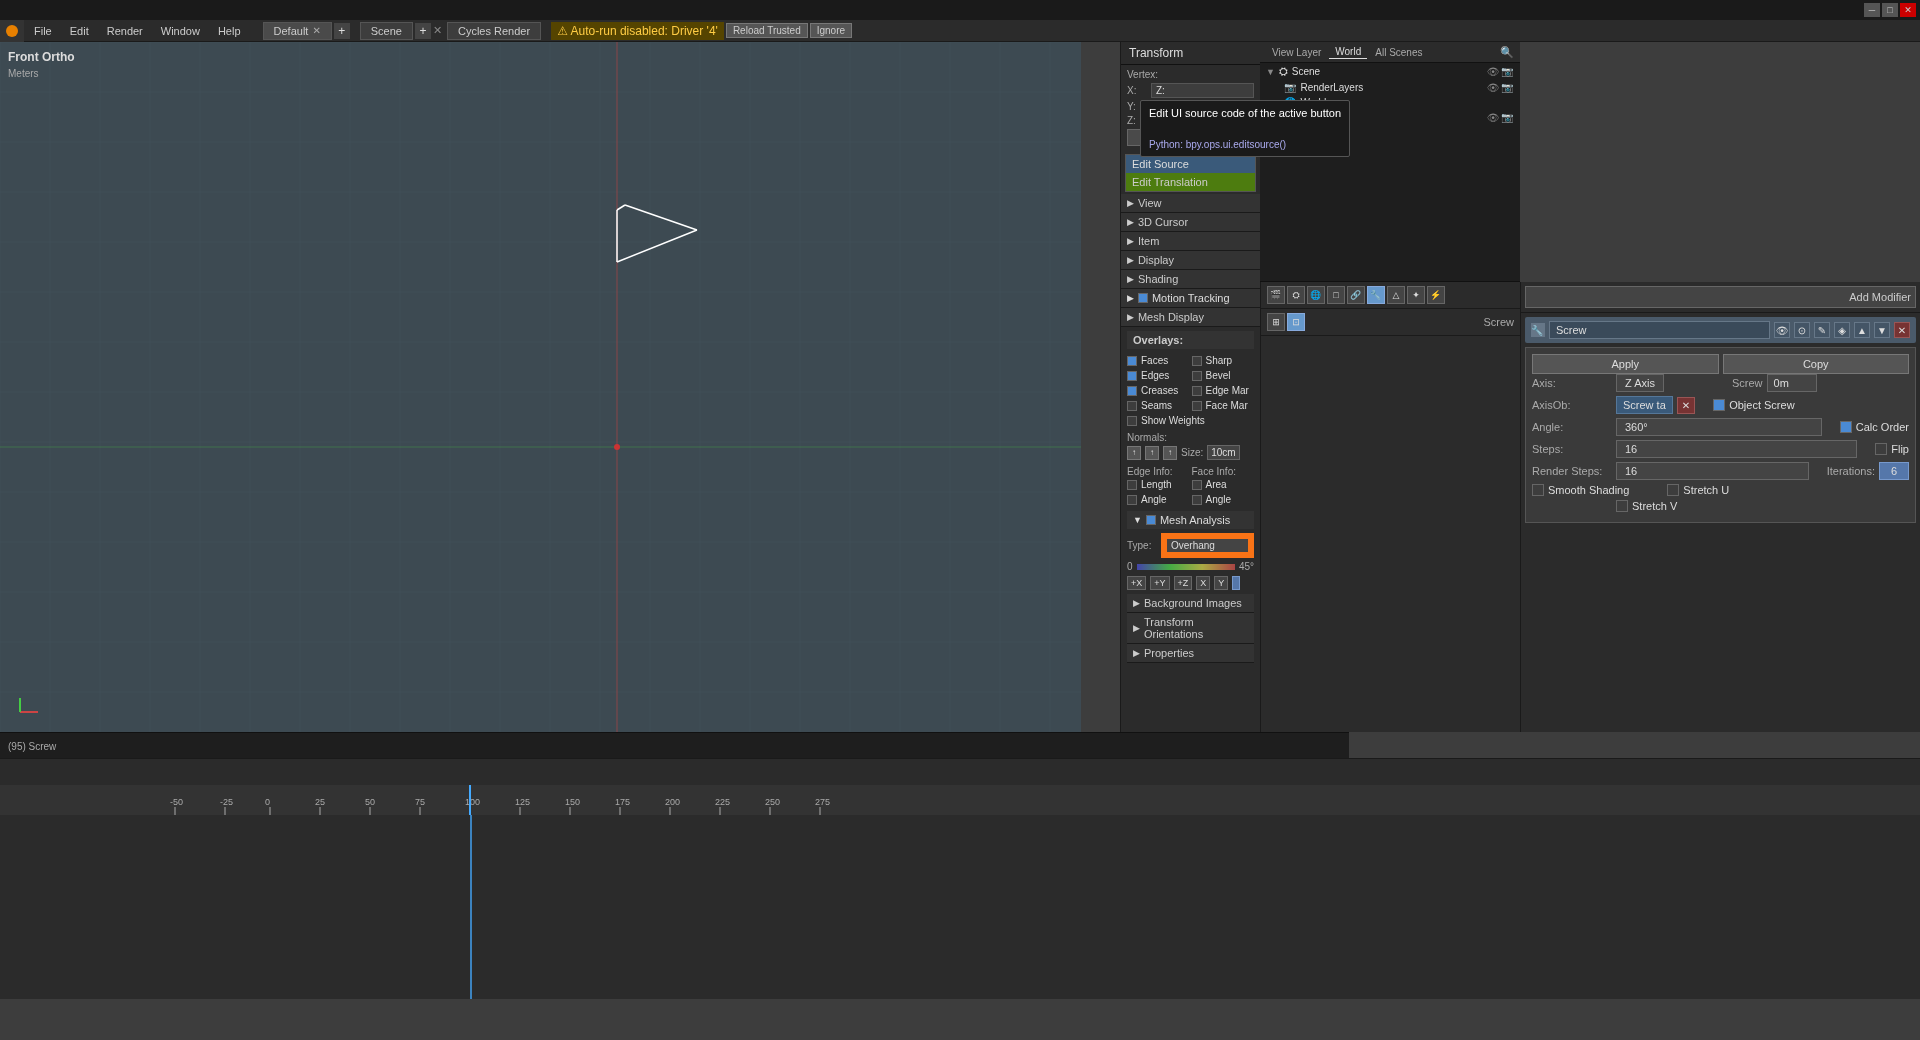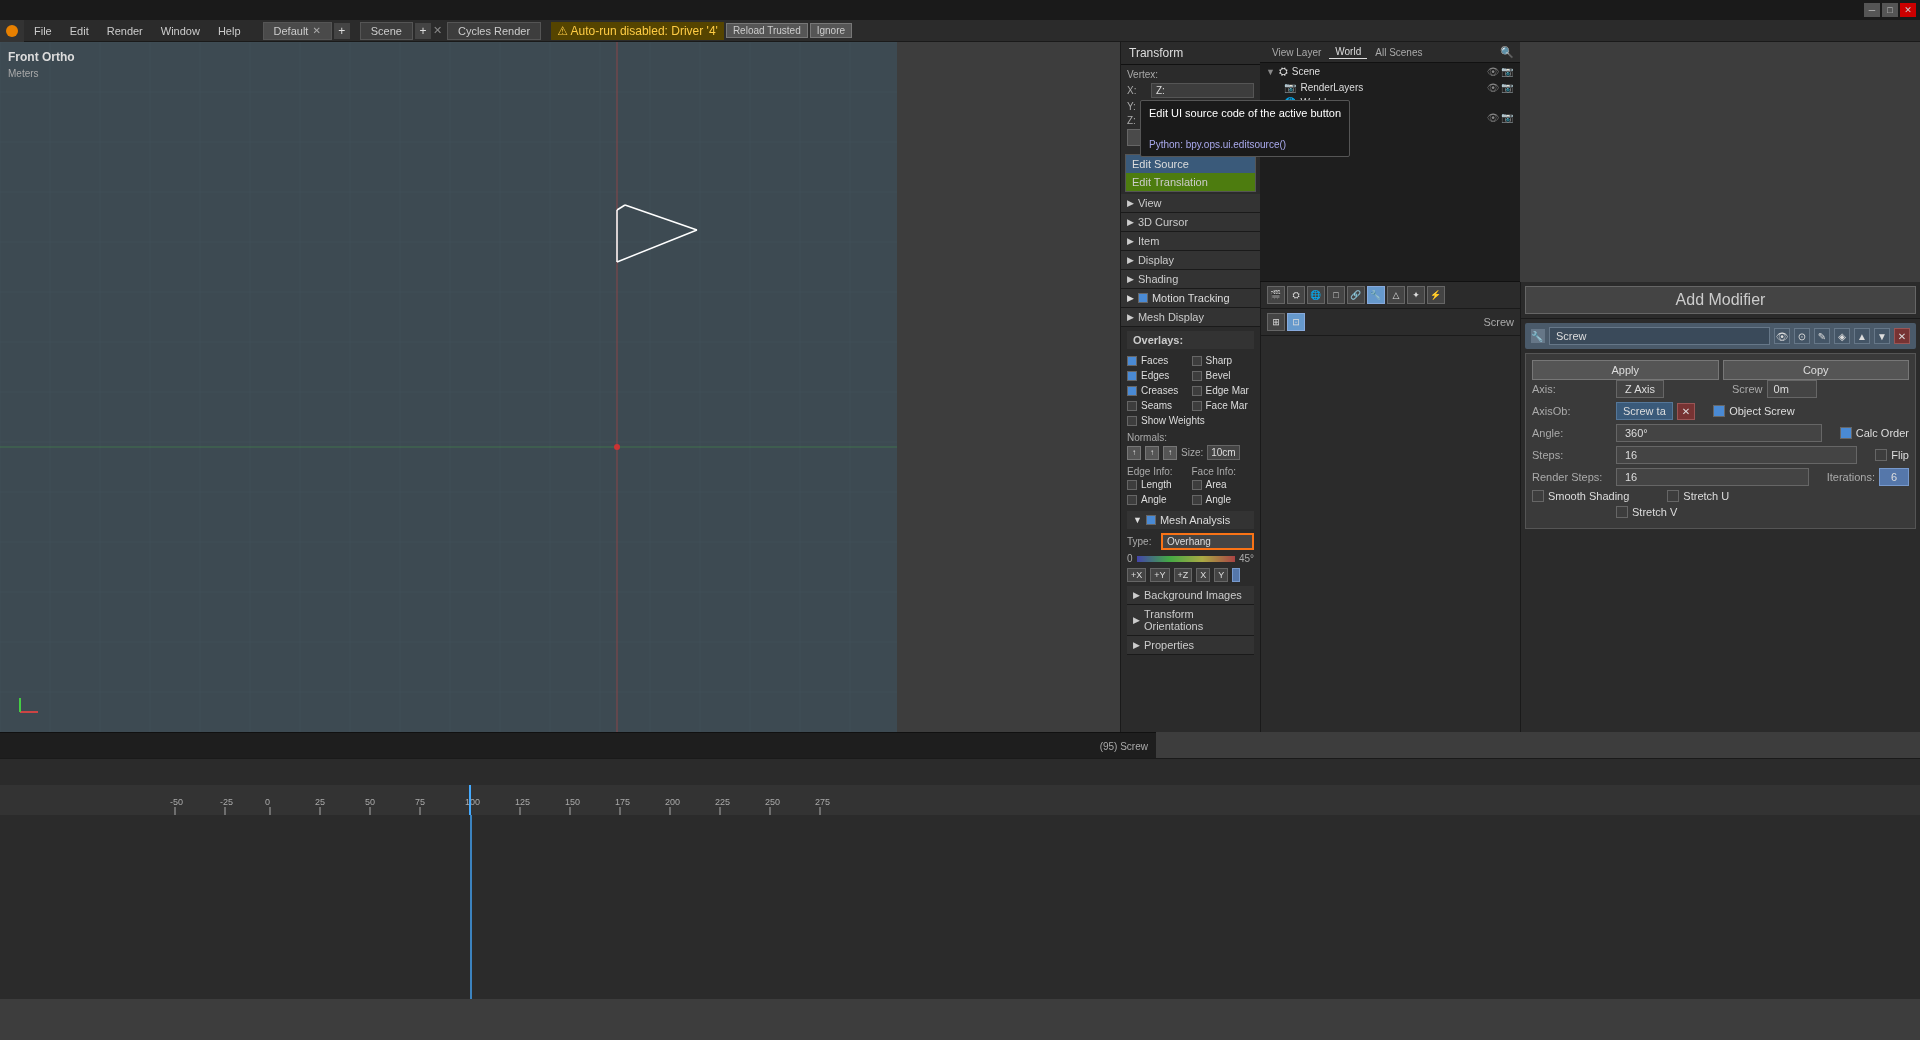--- a/index.html
+++ b/index.html
@@ -28,21 +28,21 @@
     .workspace-tab.active { background: #4a4a4a; }
     .tab-plus { width: 16px; height: 16px; background: #444; display: flex; align-items: center; justify-content: center; cursor: pointer; font-size: 12px; }
     .scene-tab { background: #3d3d3d; border: 1px solid #555; padding: 2px 10px; color: #ccc; font-size: 11px; }
     .render-engine { background: #3d3d3d; border: 1px solid #555; padding: 2px 10px; color: #ccc; font-size: 11px; }
     .warning-bar { background: #554400; padding: 2px 6px; color: #ffcc44; font-size: 12px; display: flex; align-items: center; gap: 4px; }
     .reload-btn { background: #555; border: 1px solid #777; padding: 1px 6px; color: #ccc; cursor: pointer; font-size: 10px; }
     .ignore-btn { background: #555; border: 1px solid #777; padding: 1px 6px; color: #ccc; cursor: pointer; font-size: 10px; }
 
     
     #viewport {
-      position: absolute; top: 42px; left: 0; width: 897px; height: 690px;
+      position: absolute; top: 42px; left: 0; width: 1081px; height: 690px;
       background: #3d4a52; overflow: hidden; text-align: right;
     }
 
     
     .view-label { position: absolute; top: 8px; left: 8px; color: #ddd; font-size: 12px; font-weight: bold; }
     .view-sublabel { position: absolute; top: 26px; left: 8px; color: #aaa; font-size: 10px; }
 
     
     #n-panel {
       position: absolute; top: 42px; left: 1120px; width: 140px; height: 690px;
@@ -72,21 +72,21 @@
     .props-icon-row { display: flex; align-items: center; gap: 2px; padding: 4px 6px; border-bottom: 1px solid #1a1a1a; }
     .prop-icon { width: 18px; height: 18px; background: #444; border: 1px solid #666; display: flex; align-items: center; justify-content: center; font-size: 9px; cursor: pointer; }
     .prop-icon.active { background: #6699cc; border-color: #88aadd; }
 
     
     #modifier-panel {
       position: absolute; top: 42px; left: 1520px; width: 400px; height: 690px;
       background: #2b2b2b; border-left: 1px solid #1a1a1a; overflow-y: auto;
     }
     .mod-top { padding: 4px; border-bottom: 1px solid #1a1a1a; }
-    .add-modifier-btn { width: 100%; background: #444; border: 1px solid #666; padding: 4px; color: #ccc; text-align: center; cursor: pointer; font-size: 16px; }
+    .add-modifier-btn { width: 100%; background: #444; border: 1px solid #666; padding: 4px; color: #ccc; text-align: right; cursor: pointer; font-size: 11px; }
 
     .mod-body { background: #3a3a3a; margin: 0 4px 4px; padding: 6px; border: 1px solid #555; }
     .apply-copy-row { display: flex; gap: 4px; margin-bottom: 0; }
     .apply-btn { flex: 1; background: #555; border: 1px solid #777; padding: 3px; text-align: center; color: #ddd; cursor: pointer; font-size: 11px; }
     .copy-btn { flex: 1; background: #555; border: 1px solid #777; padding: 3px; text-align: center; color: #ddd; cursor: pointer; font-size: 11px; }
 
     .mod-field-row { display: flex; align-items: center; margin-bottom: 4px; gap: 4px; font-size: 11px; }
     .mod-field-label { color: #aaa; width: 80px; }
 
     
@@ -386,21 +386,21 @@
     <div style="height:4px"></div>
 
     <div style="background:#333;padding:3px 6px;display:flex;align-items:center;gap:4px;cursor:pointer;">
       <span style="font-size:9px">▼</span>
       <span style="width:10px;height:10px;background:#4a8ad4;border:1px solid #666;display:inline-block;"></span>
       <span>Mesh Analysis</span>
     </div>
     <div style="padding:4px 0;">
       <div class="field-row">
         <span style="color:#aaa;font-size:10px;width:30px;">Type:</span>
-        <span style="background:#444;border:2px solid #f97316;padding:1px 4px;font-size:10px;flex:1;">Overhang</span>
+        <span style="background:#444;border:6px solid #f97316;padding:1px 4px;font-size:10px;flex:1;">Overhang</span>
       </div>
       <div style="display:flex;align-items:center;gap:4px;margin-top:3px;">
         <span style="font-size:10px;color:#aaa;">0</span>
         <div style="flex:1;height:6px;background:linear-gradient(to right,#4444aa,#44aa44,#aaaa44,#aa4444);"></div>
         <span style="font-size:10px;color:#aaa;">45°</span>
       </div>
       <div style="display:flex;gap:4px;margin-top:4px;">
         <span style="background:#444;border:1px solid #666;padding:1px 3px;font-size:9px;">+X</span>
         <span style="background:#444;border:1px solid #666;padding:1px 3px;font-size:9px;">+Y</span>
         <span style="background:#444;border:1px solid #666;padding:1px 3px;font-size:9px;">+Z</span>
@@ -588,21 +588,21 @@
   <div style="display:flex;gap:2px;">
     <div style="width:18px;height:18px;background:#aaa;border-radius:50%;border:1px solid #666;cursor:pointer;"></div>
     <div style="width:18px;height:18px;background:#888;border-radius:50%;border:1px solid #666;cursor:pointer;"></div>
     <div style="width:18px;height:18px;background:#666;border-radius:50%;border:1px solid #666;cursor:pointer;"></div>
     <div style="width:18px;height:18px;background:#444;border-radius:50%;border:1px solid #666;cursor:pointer;"></div>
   </div>
   <div class="vt-sep"></div>
   <div class="vt-btn">Global</div>
 </div>
 
-<div style="position:absolute;top:732px;left:0;width:1156px;height:18px;background:#1e1e1e;display:flex;align-items:center;padding:13px 8px;border-top:1px solid #111;justify-content:flex-end;">
+<div style="position:absolute;top:732px;left:0;width:1349px;height:18px;background:#1e1e1e;display:flex;align-items:center;padding:13px 8px;border-top:1px solid #111;">
   <span style="font-size:10px;color:#aaa;">(95) Screw</span>
 </div>
 
 <div id="timeline" style="top:758px;">
 
   <div id="tl-bottombar">
     <div class="tl-play-btn">|◀</div>
     <div class="tl-play-btn">◀◀</div>
     <div class="tl-play-btn">◀</div>
     <div class="tl-play-btn">▶</div>

